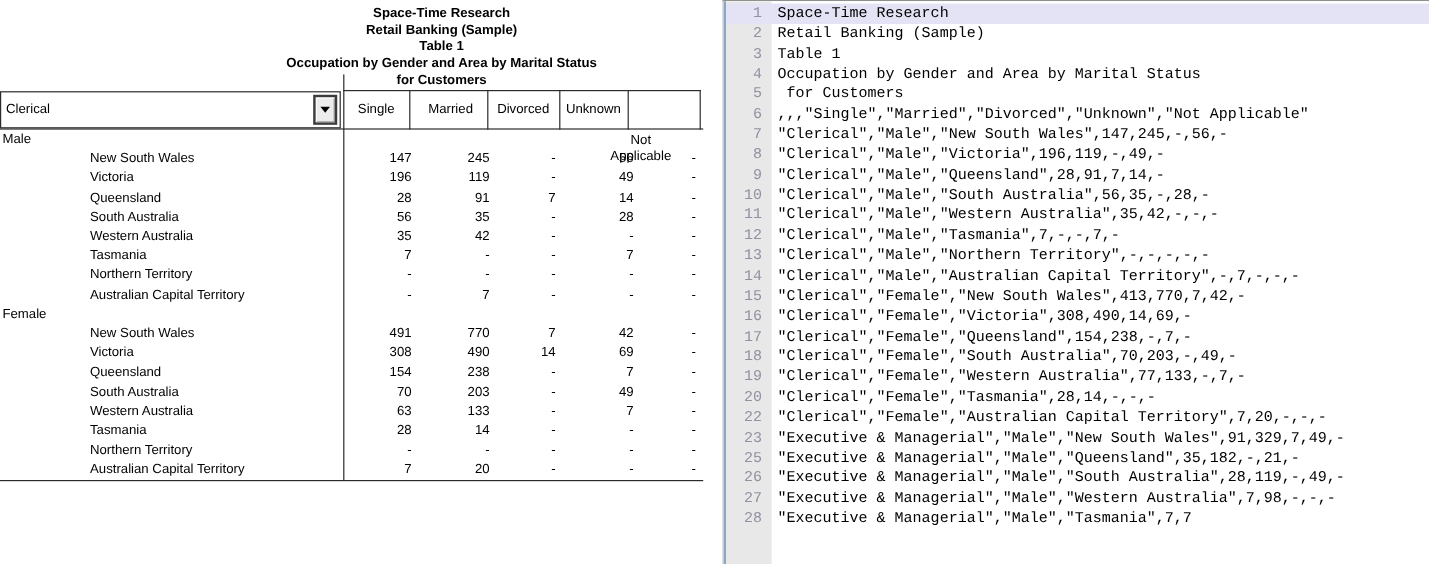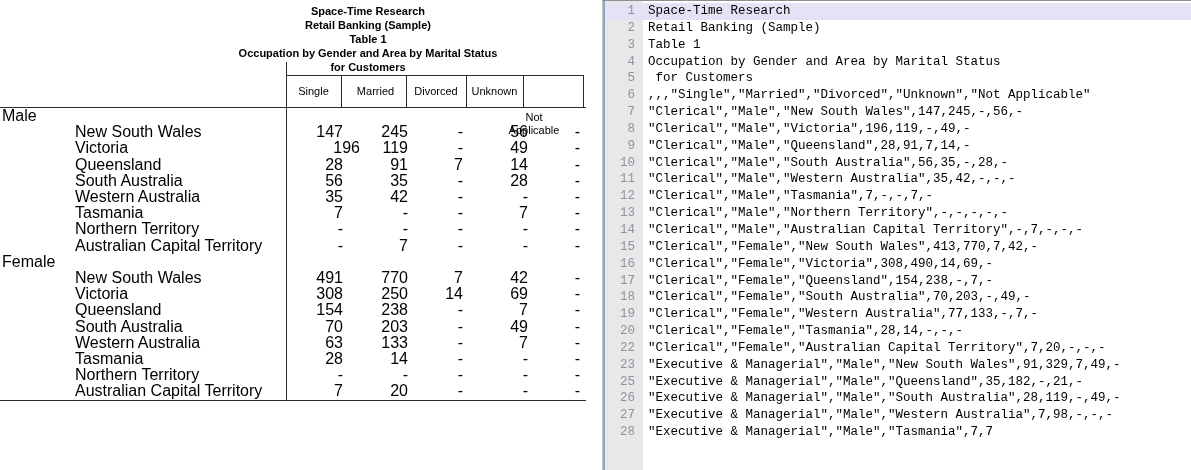--- a/index.html
+++ b/index.html
@@ -39,21 +39,21 @@
   .hl-table-bottom{ left:0;     top:400px; width:586px; height:1px; }
   .vl-main  { left:286px; top:62px; width:1px; height:338px; }
   .vl-c1 { left:341px; top:75px; width:1px; height:33px; }
   .vl-c2 { left:406px; top:75px; width:1px; height:33px; }
   .vl-c3 { left:466px; top:75px; width:1px; height:33px; }
   .vl-c4 { left:523px; top:75px; width:1px; height:33px; }
   .vl-c5 { left:583px; top:75px; width:1px; height:33px; }
 
   
   .tbody { position:absolute; left:0; top:108px; width:604px; height:293px; }
-  .trow { position:absolute; left:0; width:600px; height:17px; font-size:16px; line-height:16px; }
+  .trow { position:absolute; left:0; width:600px; height:17px; font-size:11px; line-height:16px; }
   .glabel { position:absolute; left:2px; white-space:nowrap; }
   .rlabel { position:absolute; left:75px; white-space:nowrap; }
   .val { position:absolute; text-align:right; white-space:nowrap; }
 
   
   .editor-outer { position:absolute; left:602px; top:0; width:589px; height:470px;
                   border-left:1px solid #c7c7c7; border-top:1px solid #8f8f8f; background:#fff; }
   .editor { position:absolute; left:0; top:0; width:100%; height:100%;
             border-left:2px solid #8ba6c2; background:#fff; overflow:hidden;
             font-family:"Liberation Mono", monospace; font-size:12.5px; }
@@ -73,20 +73,26 @@
   <div class="left-panel">
 
     <div class="titles">
       <div class="title-line">Space-Time Research</div>
       <div class="title-line">Retail Banking (Sample)</div>
       <div class="title-line">Table 1</div>
       <div class="title-line">Occupation by Gender and Area by Marital Status</div>
       <div class="title-line">for Customers</div>
     </div>
 
+    <div class="combo">
+      <span class="combo-value">Clerical</span>
+      <span class="combo-btn">
+        <span class="combo-arrow"></span>
+      </span>
+    </div>
 
     <div class="colhead ch0">Single</div>
     <div class="colhead ch1">Married</div>
     <div class="colhead ch2">Divorced</div>
     <div class="colhead ch3">Unknown</div>
     <div class="colhead ch4">Not Applicable</div>
 
     <div class="hline hl-head-top"></div>
     <div class="hline hl-head-bottom"></div>
     <div class="hline hl-table-bottom"></div>
@@ -104,21 +110,21 @@
         <div class="trow" style="top: 16.2px;">
           <span class="rlabel">New South Wales</span>
           <span class="val" style="left: 287px; width: 56px;">147</span>
           <span class="val" style="left: 346px; width: 62px;">245</span>
           <span class="val" style="left: 408px; width: 55px;">-</span>
           <span class="val" style="left: 468px; width: 60px;">56</span>
           <span class="val" style="left: 525px; width: 55px;">-</span>
         </div>
         <div class="trow" style="top: 32.4px;">
           <span class="rlabel">Victoria</span>
-          <span class="val" style="left: 304px; width: 56px;">196</span>
+          <span class="val" style="left: 287px; width: 56px;">196</span>
           <span class="val" style="left: 346px; width: 62px;">119</span>
           <span class="val" style="left: 408px; width: 55px;">-</span>
           <span class="val" style="left: 468px; width: 60px;">49</span>
           <span class="val" style="left: 525px; width: 55px;">-</span>
         </div>
         <div class="trow" style="top: 48.6px;">
           <span class="rlabel">Queensland</span>
           <span class="val" style="left: 287px; width: 56px;">28</span>
           <span class="val" style="left: 346px; width: 62px;">91</span>
           <span class="val" style="left: 408px; width: 55px;">7</span>
@@ -172,21 +178,21 @@
           <span class="rlabel">New South Wales</span>
           <span class="val" style="left: 287px; width: 56px;">491</span>
           <span class="val" style="left: 346px; width: 62px;">770</span>
           <span class="val" style="left: 408px; width: 55px;">7</span>
           <span class="val" style="left: 468px; width: 60px;">42</span>
           <span class="val" style="left: 525px; width: 55px;">-</span>
         </div>
         <div class="trow" style="top: 178.2px;">
           <span class="rlabel">Victoria</span>
           <span class="val" style="left: 287px; width: 56px;">308</span>
-          <span class="val" style="left: 346px; width: 62px;">250</span>
+          <span class="val" style="left: 346px; width: 62px;">490</span>
           <span class="val" style="left: 408px; width: 55px;">14</span>
           <span class="val" style="left: 468px; width: 60px;">69</span>
           <span class="val" style="left: 525px; width: 55px;">-</span>
         </div>
         <div class="trow" style="top: 194.4px;">
           <span class="rlabel">Queensland</span>
           <span class="val" style="left: 287px; width: 56px;">154</span>
           <span class="val" style="left: 346px; width: 62px;">238</span>
           <span class="val" style="left: 408px; width: 55px;">-</span>
           <span class="val" style="left: 468px; width: 60px;">7</span>

